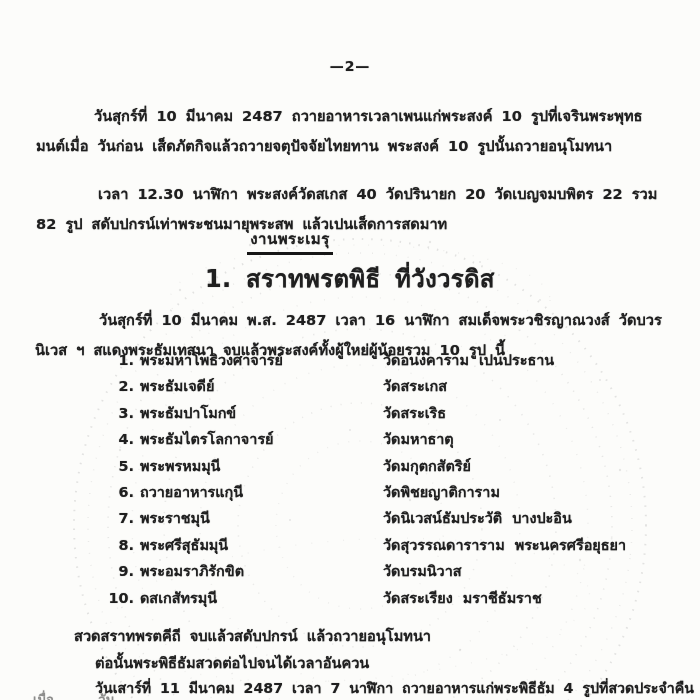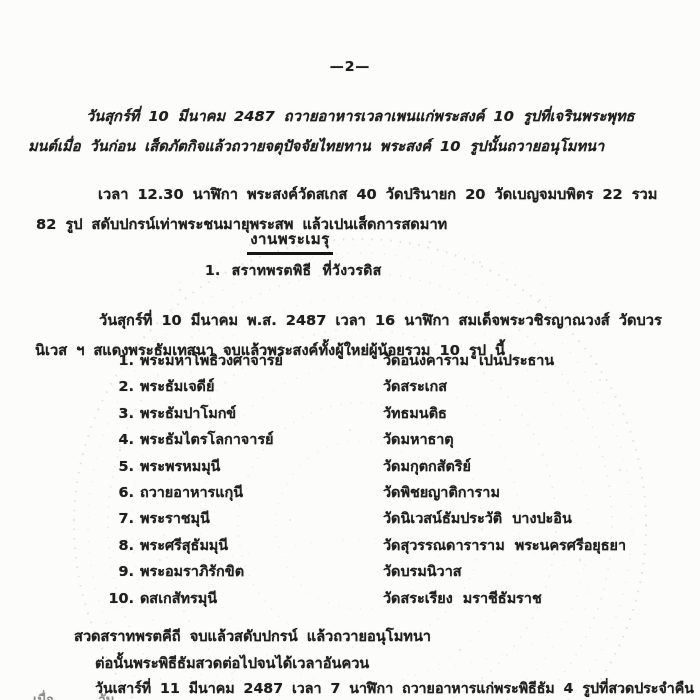--- a/index.html
+++ b/index.html
@@ -23,35 +23,35 @@
   }
   .pageno{
     position:absolute;top:58px;left:0;width:700px;
     text-align:center;font-size:14px;letter-spacing:1px;
   }
   .para{
     position:absolute;
     font-size:14.6px;line-height:30px;
     word-spacing:4px;
   }
-  .p1{top:86px;left:28px;width:624px;text-indent:58px;font-style:italic;}
+  .p1{top:86px;left:36px;width:624px;text-indent:58px;}
   .p2{top:164px;left:36px;width:628px;text-indent:62px;}
   .p3{top:290px;left:35px;width:630px;text-indent:64px;}
   .headingwrap{
     position:absolute;top:227px;left:0;width:580px;text-align:center;
   }
   .heading{
     display:inline-block;
     font-size:15px;letter-spacing:.5px;
     border-bottom:3px solid #161616;
     padding:0 3px 1px 3px;
   }
   .subheading{
     position:absolute;top:259px;left:205px;
-    font-size:14px;letter-spacing:.3px;word-spacing:6px;
+    font-size:24px;letter-spacing:.3px;word-spacing:6px;
   }
   .monklist{
     position:absolute;top:347px;left:0;width:700px;
   }
   .mrow{
     position:relative;height:26.4px;line-height:26.4px;
     font-size:14.4px;
   }
   .mno{
     position:absolute;left:100px;width:34px;text-align:right;
@@ -136,21 +136,21 @@
       <span class="mtemple">วัดอนงคาราม  เปนประธาน</span>
     </div>
     <div class="mrow ink">
       <span class="mno">2.</span>
       <span class="mname">พระธัมเจดีย์</span>
       <span class="mtemple">วัดสระเกส</span>
     </div>
     <div class="mrow ink">
       <span class="mno">3.</span>
       <span class="mname">พระธัมปาโมกข์</span>
-      <span class="mtemple">วัทธมนติธ</span>
+      <span class="mtemple">วัดสระเริธ</span>
     </div>
     <div class="mrow ink">
       <span class="mno">4.</span>
       <span class="mname">พระธัมไตรโลกาจารย์</span>
       <span class="mtemple">วัดมหาธาตุ</span>
     </div>
     <div class="mrow ink">
       <span class="mno">5.</span>
       <span class="mname">พระพรหมมุนี</span>
       <span class="mtemple">วัดมกุตกสัตริย์</span>

